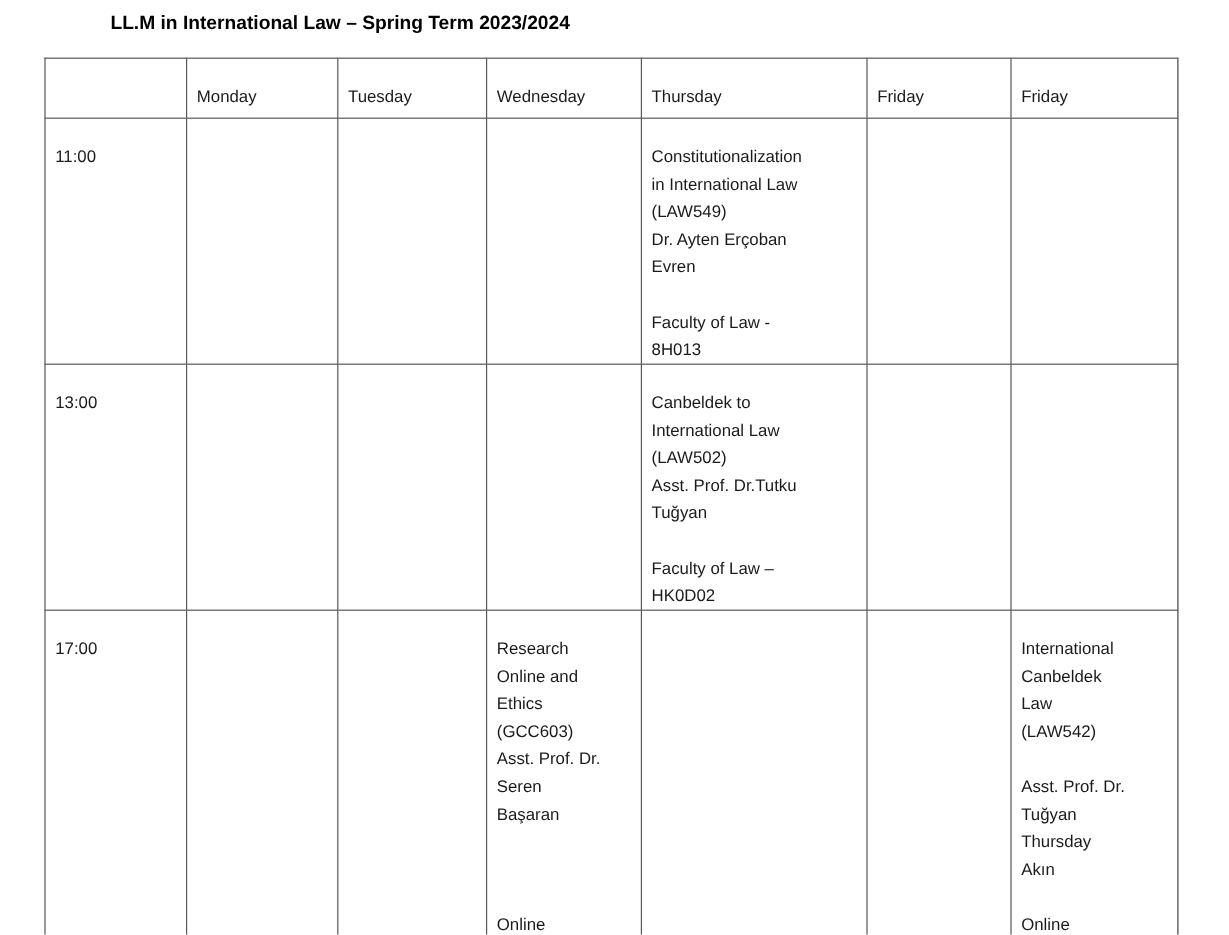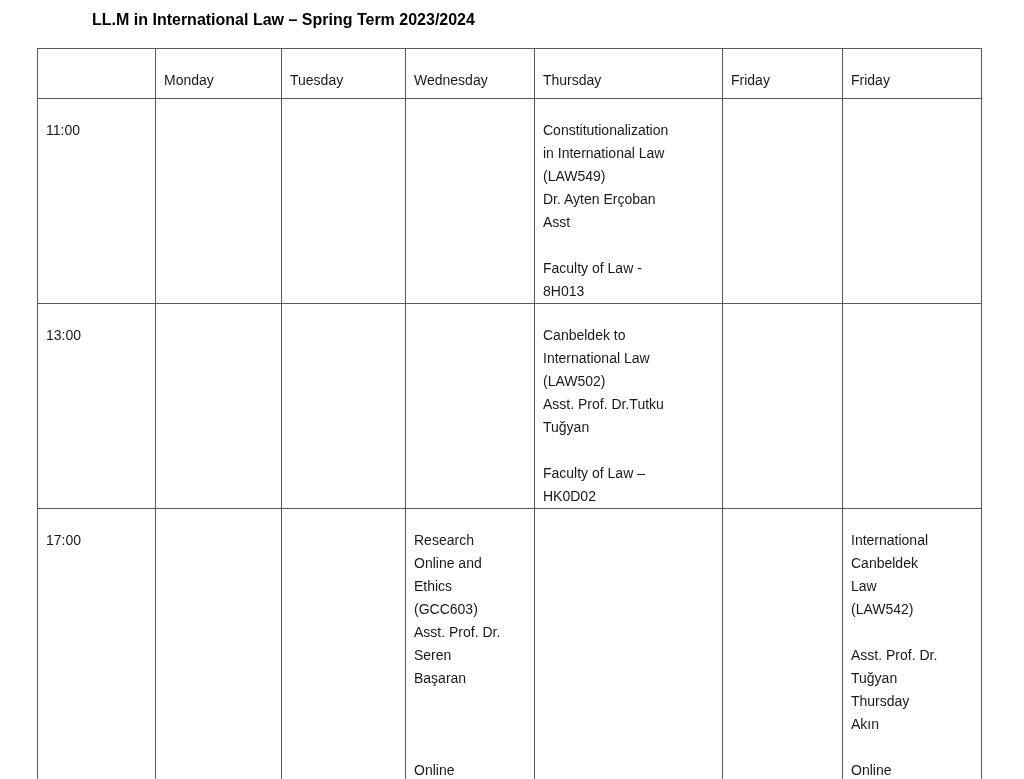--- a/index.html
+++ b/index.html
@@ -104,21 +104,21 @@
             <div class="line">11:00</div>
           </td>
           <td></td>
           <td></td>
           <td></td>
           <td>
             <div class="line bold">Constitutionalization</div>
             <div class="line bold">in International Law</div>
             <div class="line bold">(LAW549)</div>
             <div class="line">Dr. Ayten Erçoban</div>
-            <div class="line">Asst</div>
+            <div class="line">Evren</div>
             <div class="line">&nbsp;</div>
             <div class="line">Faculty of Law -</div>
             <div class="line">8H013</div>
           </td>
           <td></td>
           <td></td>
         </tr>
         <tr style="height: 193px;">
           <td>
             <div class="line">13:00</div>

